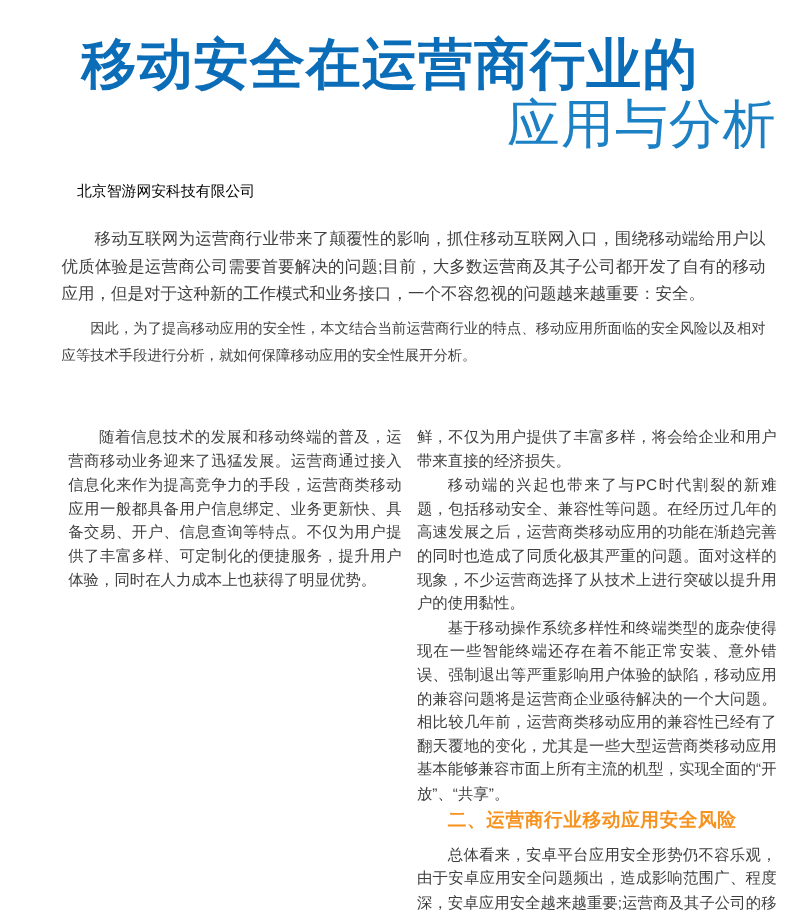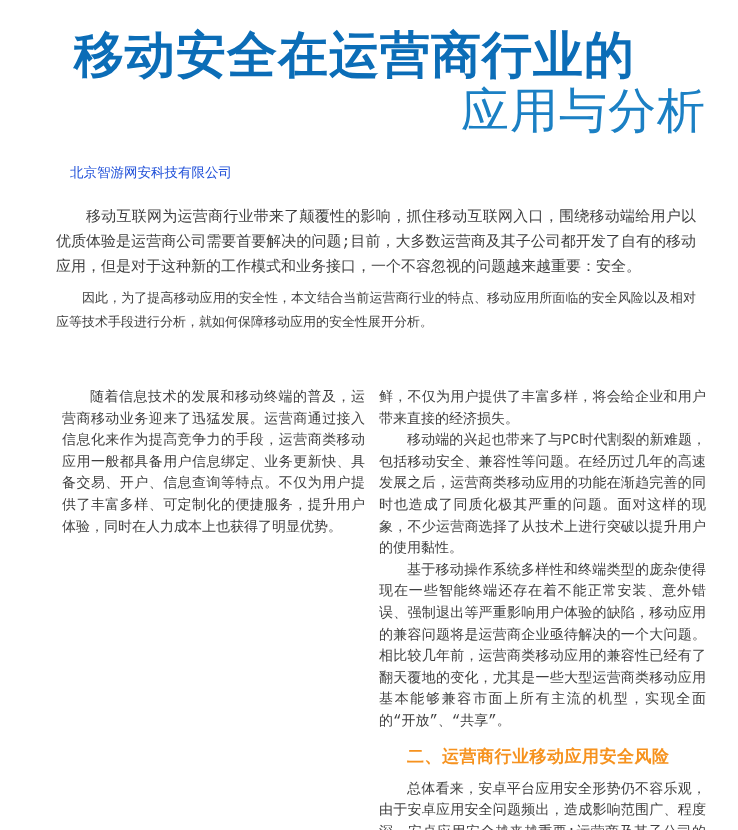--- a/index.html
+++ b/index.html
@@ -7,21 +7,20 @@
     padding: 0;
     background: #ffffff;
     font-family: "Liberation Sans", sans-serif;
   }
   .page {
     position: relative;
     width: 736px;
     height: 830px;
     background: #ffffff;
     overflow: hidden;
-    font-family: Liberation Mono, monospace;
   }
   
   .title {
     margin: 30px 30px 0 74px;
     padding: 0;
   }
   .title-line1 {
     display: block;
     font-size: 50px;
     line-height: 57px;
@@ -36,21 +35,21 @@
     font-weight: 400;
     letter-spacing: 1px;
     color: var(--title_blue_light, #1B80C4);
     text-align: right;
   }
   
   .company {
     margin: 24px 0 0 70px;
     font-size: 13.5px;
     line-height: 18px;
-    color: #1d4ed8;
+    color: #000000;
   }
   
   .intro {
     margin: 22px 40px 16px 56px;
     color: var(--body_text, #3F3F3F);
     text-align: justify;
   }
   .intro p {
     margin: 0;
     text-indent: 2em;
@@ -86,21 +85,21 @@
   .section-heading {
     font-size: 17px;
     line-height: 22px;
     font-weight: bold;
     color: var(--heading_orange, #F6921E);
     margin: 0 0 12px 0;
     padding-left: 28px;
     letter-spacing: 0.5px;
   }
   .col-right .section-heading {
-    margin-top: 14px;
+    margin-top: 2px;
     margin-bottom: 10px;
   }
 </style>
 </head>
 <body>
 
 <div class="page">
 
   <h1 class="title">
     <span class="title-line1">移动安全在运营商行业的</span>

